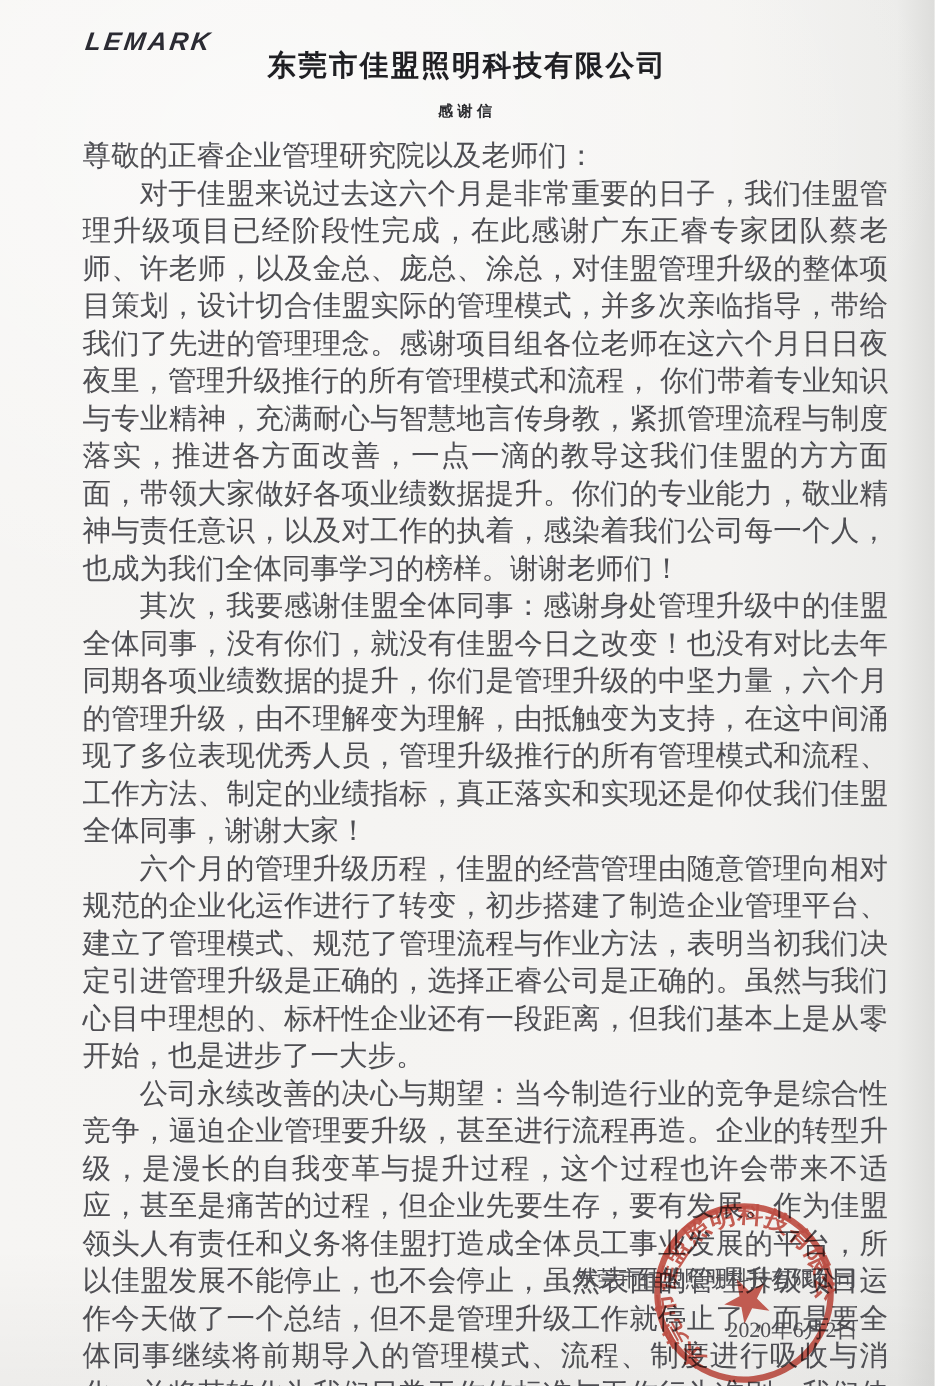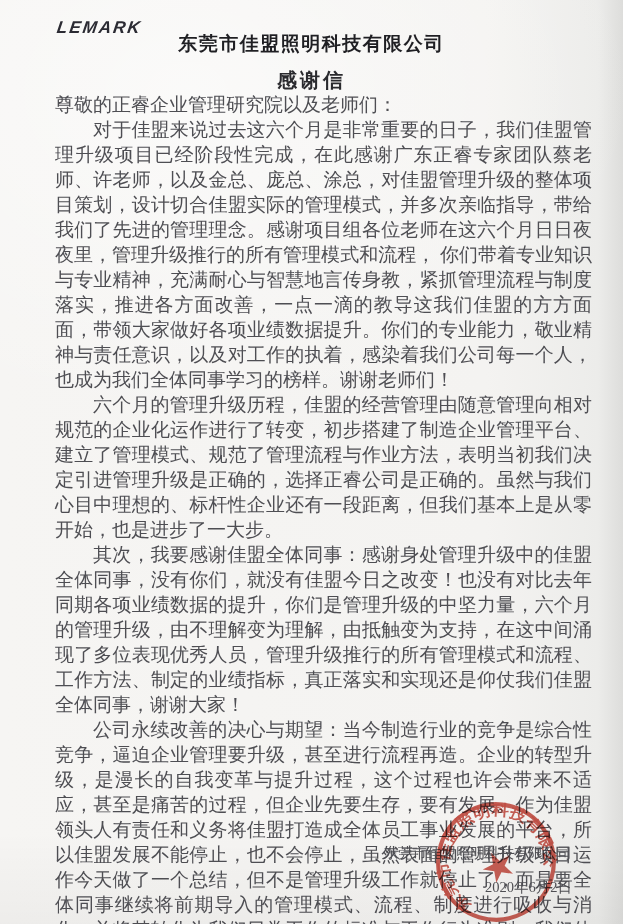--- a/index.html
+++ b/index.html
@@ -31,21 +31,21 @@
   }
   .company-title {
     position: absolute; top: 31px; left: 0; width: 100%;
     text-align: center;
     font-size: 19px; font-weight: bold; color: #1f1f23;
     letter-spacing: 1.5px;
   }
   .subject {
     position: absolute; top: 67px; left: 0; width: 100%;
     text-align: center;
-    font-size: 20px; font-weight: bold; color: #2a2a2e;
+    font-size: 10px; font-weight: bold; color: #2a2a2e;
     letter-spacing: 3px;
   }
   .body-text {
     position: absolute; top: 92px; left: 55px; width: 537px;
     font-size: 19px; line-height: 25px;
     text-align: justify;
     color: #4e4e53;
   }
   .salutation { text-indent: 0; }
   .para { text-indent: 2em; }
@@ -74,22 +74,22 @@
 
 <div class="logo">LEMARK</div>
 
 <div class="company-title">东莞市佳盟照明科技有限公司</div>
 
 <div class="subject">感谢信</div>
 
 <div class="body-text">
   <p class="salutation">尊敬的正睿企业管理研究院以及老师们：</p>
   <p class="para">对于佳盟来说过去这六个月是非常重要的日子，我们佳盟管理升级项目已经阶段性完成，在此感谢广东正睿专家团队蔡老师、许老师，以及金总、庞总、涂总，对佳盟管理升级的整体项目策划，设计切合佳盟实际的管理模式，并多次亲临指导，带给我们了先进的管理理念。感谢项目组各位老师在这六个月日日夜夜里，管理升级推行的所有管理模式和流程， 你们带着专业知识与专业精神，充满耐心与智慧地言传身教，紧抓管理流程与制度落实，推进各方面改善，一点一滴的教导这我们佳盟的方方面面，带领大家做好各项业绩数据提升。你们的专业能力，敬业精神与责任意识，以及对工作的执着，感染着我们公司每一个人，也成为我们全体同事学习的榜样。谢谢老师们！</p>
+  <p class="para">其次，我要感谢佳盟全体同事：感谢身处管理升级中的佳盟全体同事，没有你们，就没有佳盟今日之改变！也没有对比去年同期各项业绩数据的提升，你们是管理升级的中坚力量，六个月的管理升级，由不理解变为理解，由抵触变为支持，在这中间涌现了多位表现优秀人员，管理升级推行的所有管理模式和流程、工作方法、制定的业绩指标，真正落实和实现还是仰仗我们佳盟全体同事，谢谢大家！</p>
   <p class="para">六个月的管理升级历程，佳盟的经营管理由随意管理向相对规范的企业化运作进行了转变，初步搭建了制造企业管理平台、建立了管理模式、规范了管理流程与作业方法，表明当初我们决定引进管理升级是正确的，选择正睿公司是正确的。虽然与我们心目中理想的、标杆性企业还有一段距离，但我们基本上是从零开始，也是进步了一大步。</p>
-  <p class="para">其次，我要感谢佳盟全体同事：感谢身处管理升级中的佳盟全体同事，没有你们，就没有佳盟今日之改变！也没有对比去年同期各项业绩数据的提升，你们是管理升级的中坚力量，六个月的管理升级，由不理解变为理解，由抵触变为支持，在这中间涌现了多位表现优秀人员，管理升级推行的所有管理模式和流程、工作方法、制定的业绩指标，真正落实和实现还是仰仗我们佳盟全体同事，谢谢大家！</p>
   <p class="para">公司永续改善的决心与期望：当今制造行业的竞争是综合性竞争，逼迫企业管理要升级，甚至进行流程再造。企业的转型升级，是漫长的自我变革与提升过程，这个过程也许会带来不适应，甚至是痛苦的过程，但企业先要生存，要有发展。作为佳盟领头人有责任和义务将佳盟打造成全体员工事业发展的平台，所以佳盟发展不能停止，也不会停止，虽然表面的管理升级项目运作今天做了一个总结，但不是管理升级工作就停止了，而是要全体同事继续将前期导入的管理模式、流程、制度进行吸收与消化，并将其转化为我们日常工作的标准与工作行为准则，我们佳盟要坚持正睿教导的方向与方法，佳盟内部的管理升级与优化永不停止，只有这样佳盟才能发展得更好，才对得起全体同事的辛勤付出。俗话说:师傅领进门，修行靠自己，我们将坚定不移地实践、固化、细化、优化正睿项目组推进的各项管理模式、流程、制度。</p>
   <p class="para closing">最后，再次感谢正睿许老师、蔡老师的辛勤付出，修行靠自己！</p>
 </div>
 
 <div class="signature-block">
   <div class="sig-company">东莞市佳盟照明科技有限公司</div>
   <div class="sig-date">2020年6月2日</div>
 </div>
 
 <svg class="stamp" viewBox="0 0 120 120" xmlns="http://www.w3.org/2000/svg">

